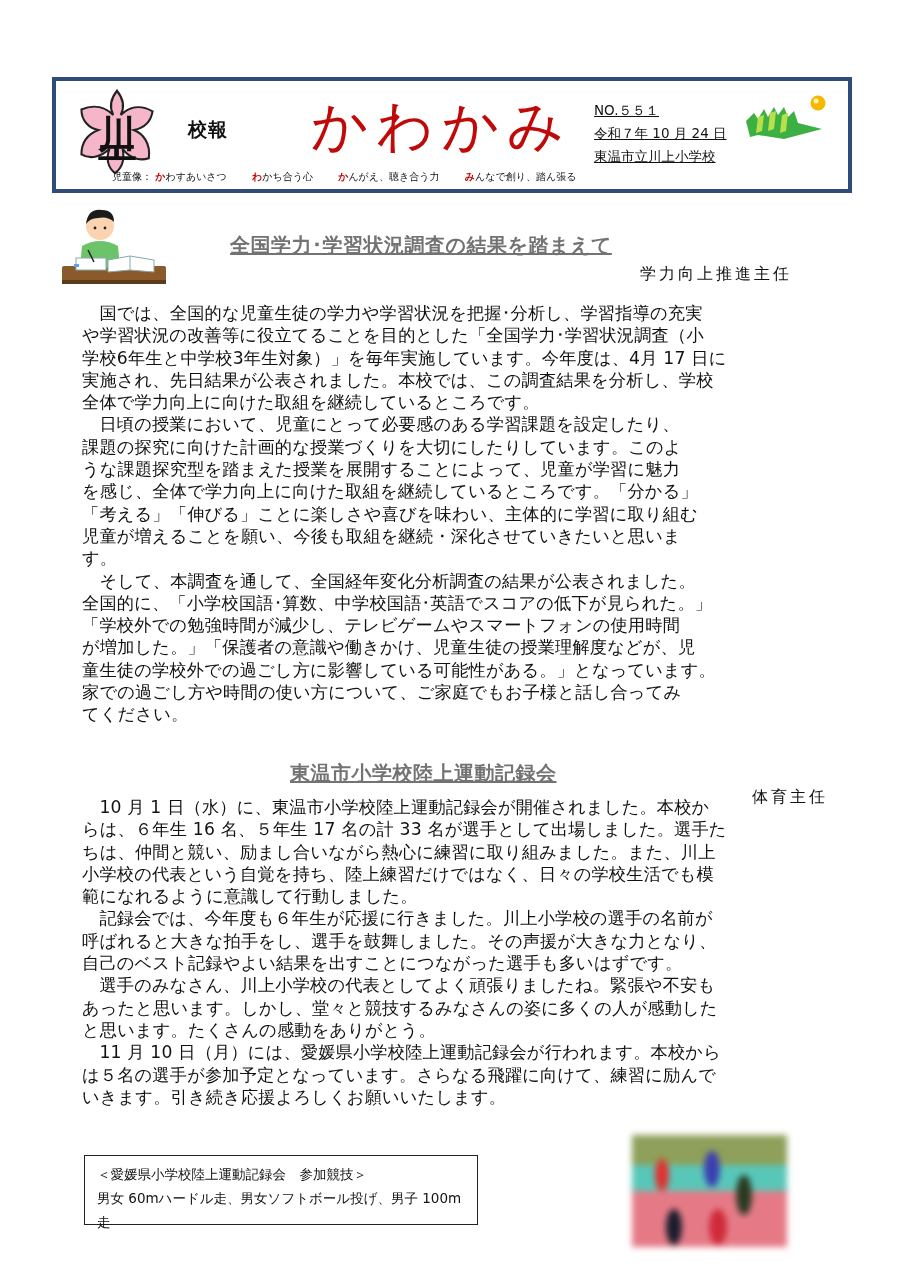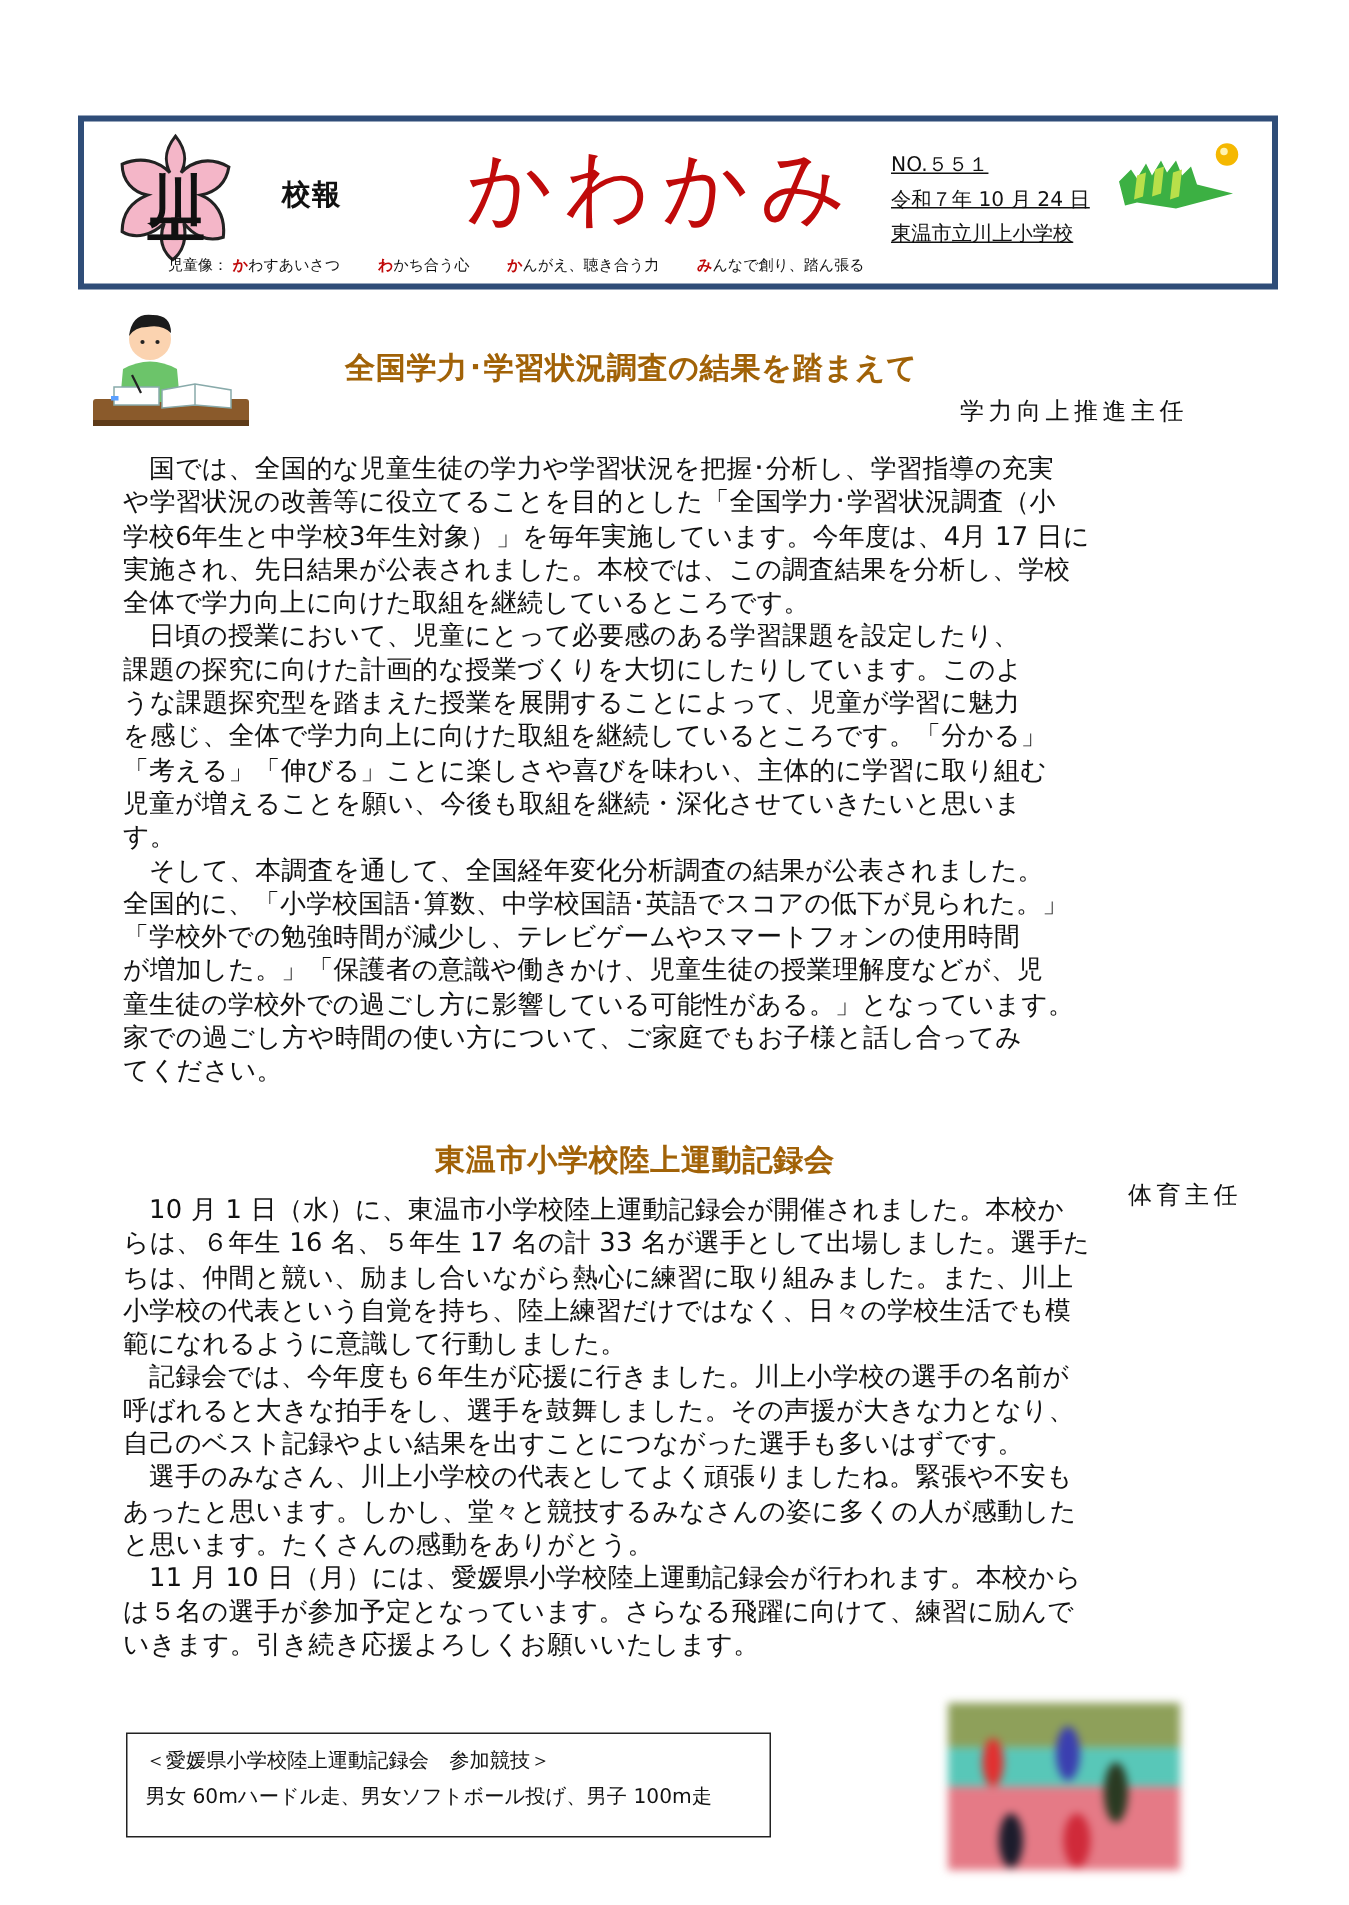--- a/index.html
+++ b/index.html
@@ -26,34 +26,35 @@
   .mascot { position: absolute; left: 688px; top: 12px; width: 86px; height: 56px; }
   .motto {
     position: absolute; left: 56px; top: 89px; font-size: 10px; color: #111; white-space: nowrap;
   }
   .motto .m-item { margin-right: 22px; }
   .motto .hl { color: #c00a0a; font-weight: bold; }
 
   .student-illust { position: absolute; left: 60px; top: 200px; width: 110px; height: 90px; }
 
   .article-title {
-    position: absolute; font-size: 20px; font-weight: bold; color: #a16207; letter-spacing: 0.5px;
+    position: absolute; font-size: 20px; font-weight: bold; color: #737373; letter-spacing: 0.5px;
     white-space: nowrap;
+    text-decoration: underline;
   }
   .article-author {
     position: absolute; font-size: 16px; color: #111; letter-spacing: 3px; white-space: nowrap;
   }
   .body-text {
     position: absolute; left: 82px; width: 760px; font-size: 17.2px; line-height: 22.3px;
     color: #111; letter-spacing: 0.2px;
   }
   .body-text p { margin: 0; }
 
   .events-box {
-    position: absolute; left: 84px; top: 1155px; width: 430px; height: 70px;
+    position: absolute; left: 84px; top: 1155px; width: 394px; height: 70px;
     border: 1.5px solid #222; box-sizing: border-box; padding: 6px 12px;
     font-size: 13.5px; line-height: 24px; color: #111;
   }
   .photo {
     position: absolute; left: 632px; top: 1135px; width: 155px; height: 112px;
     overflow: hidden; filter: blur(3px);
   }
 </style>
 </head>
 <body>

